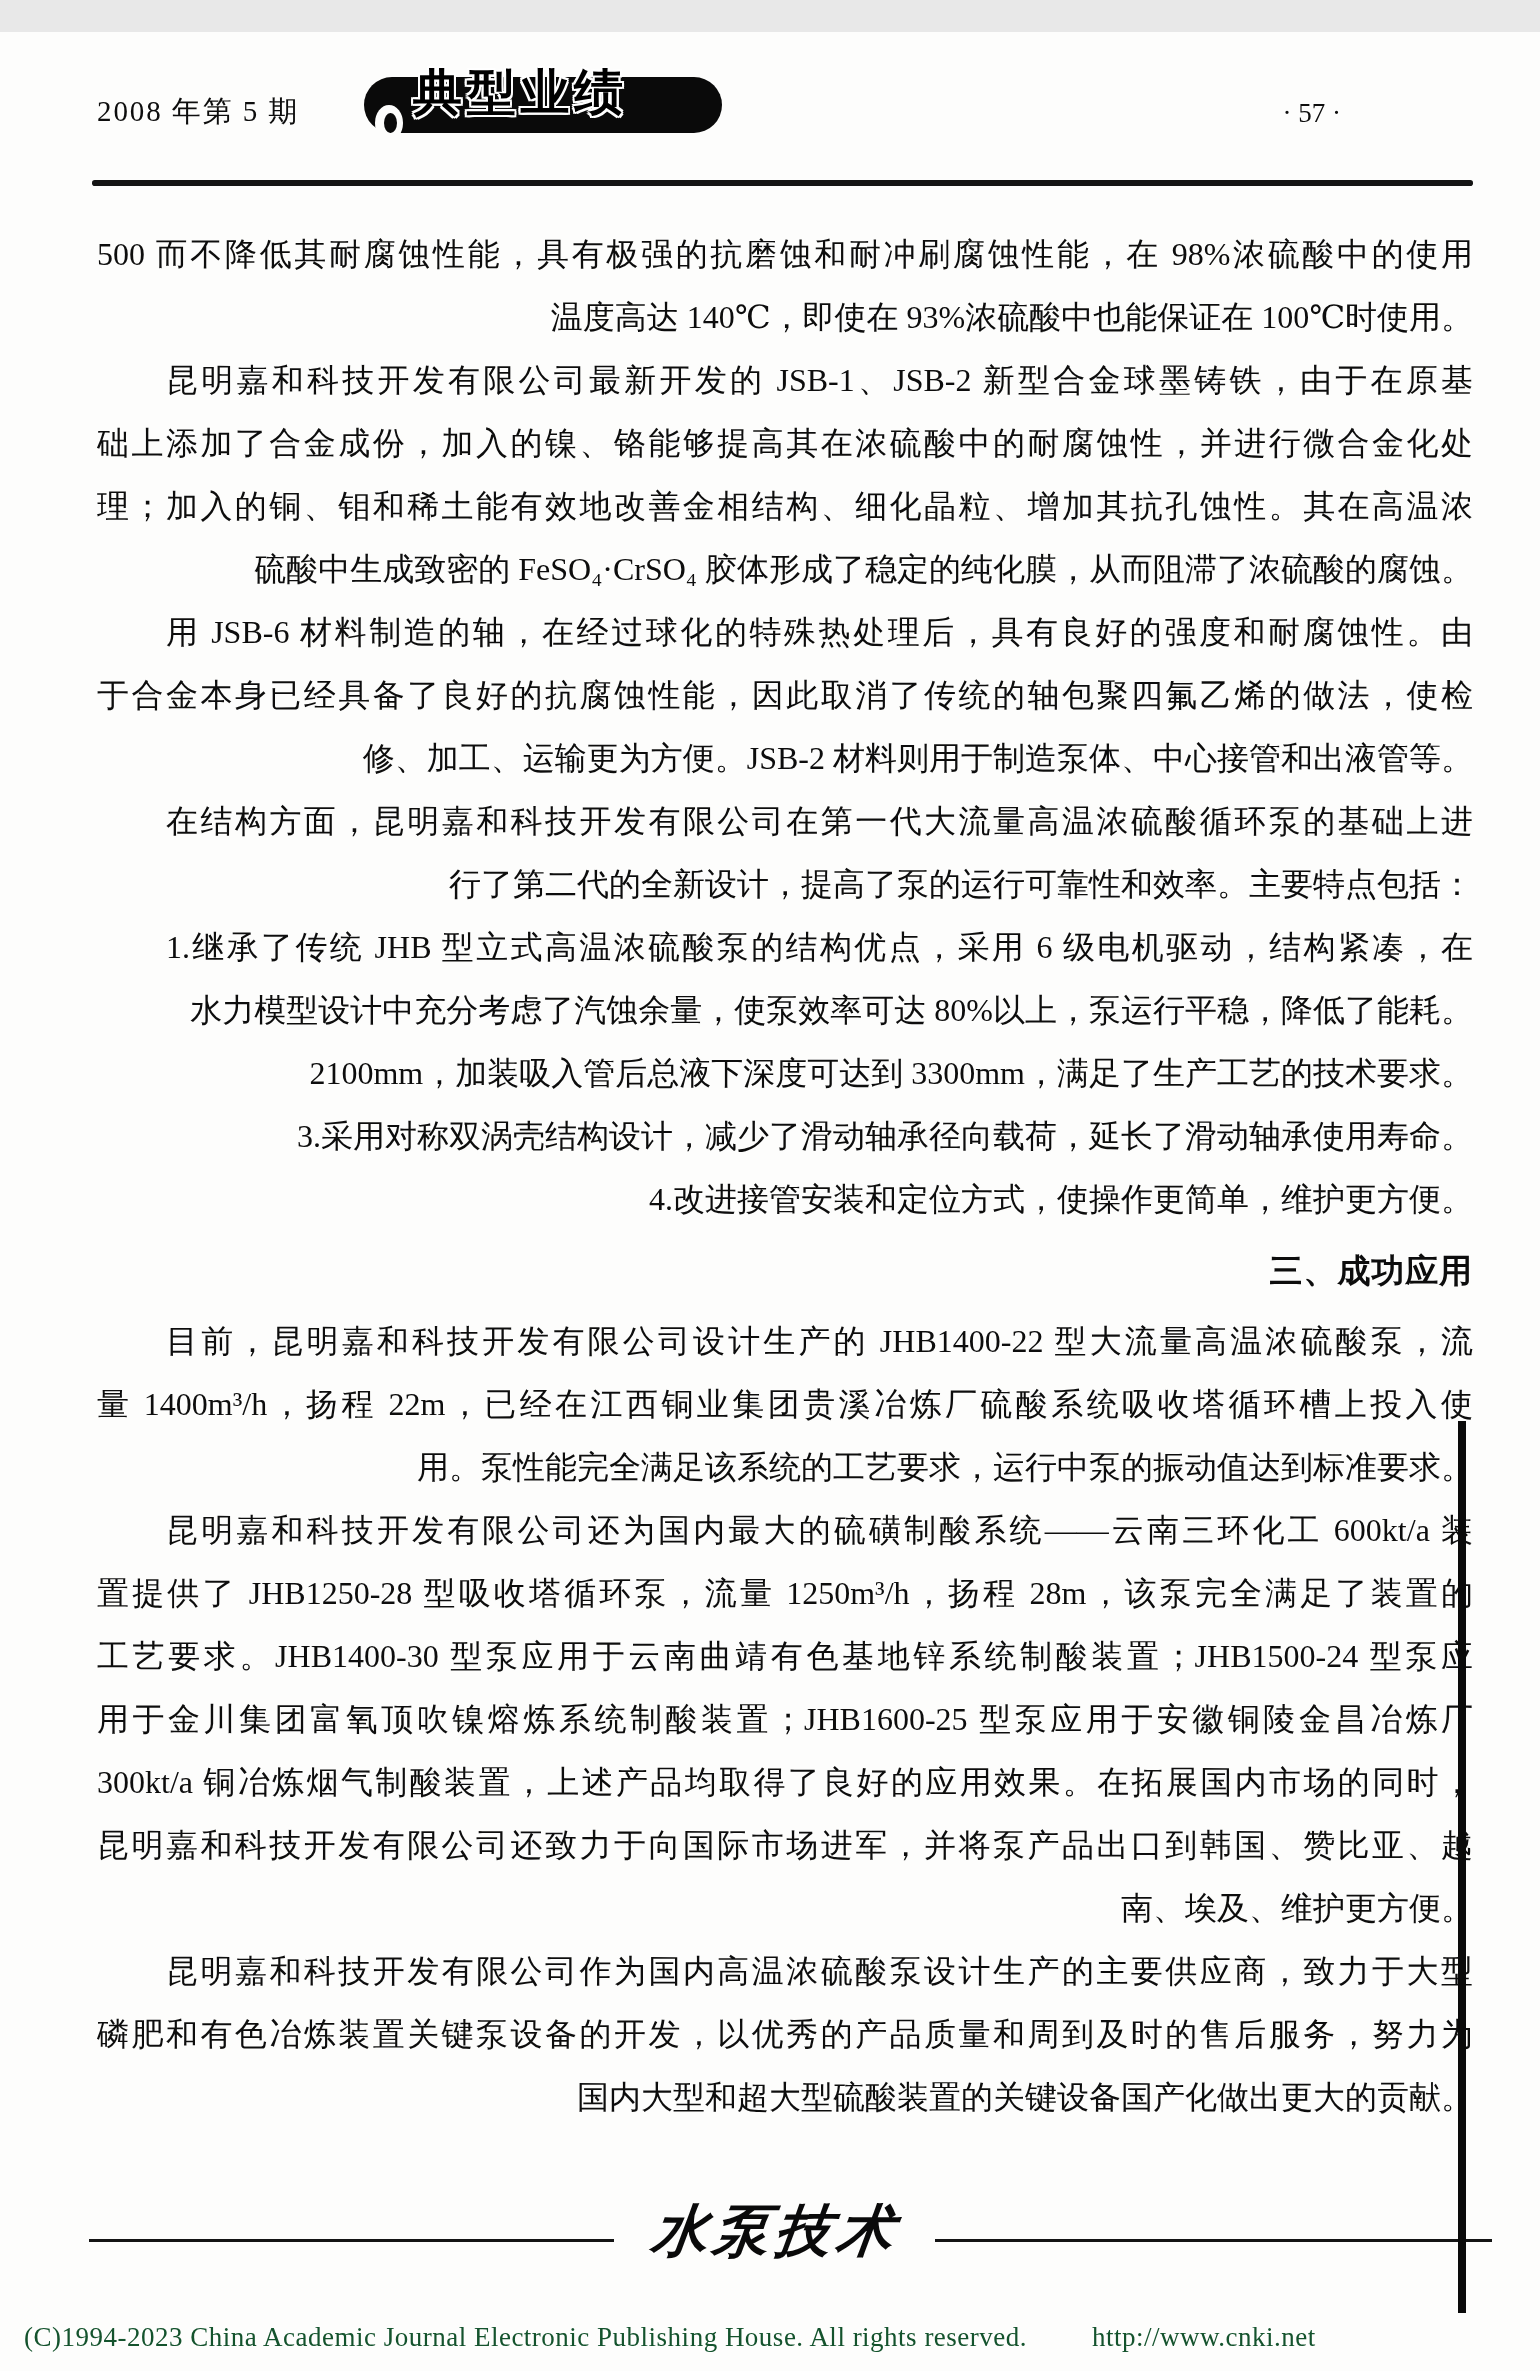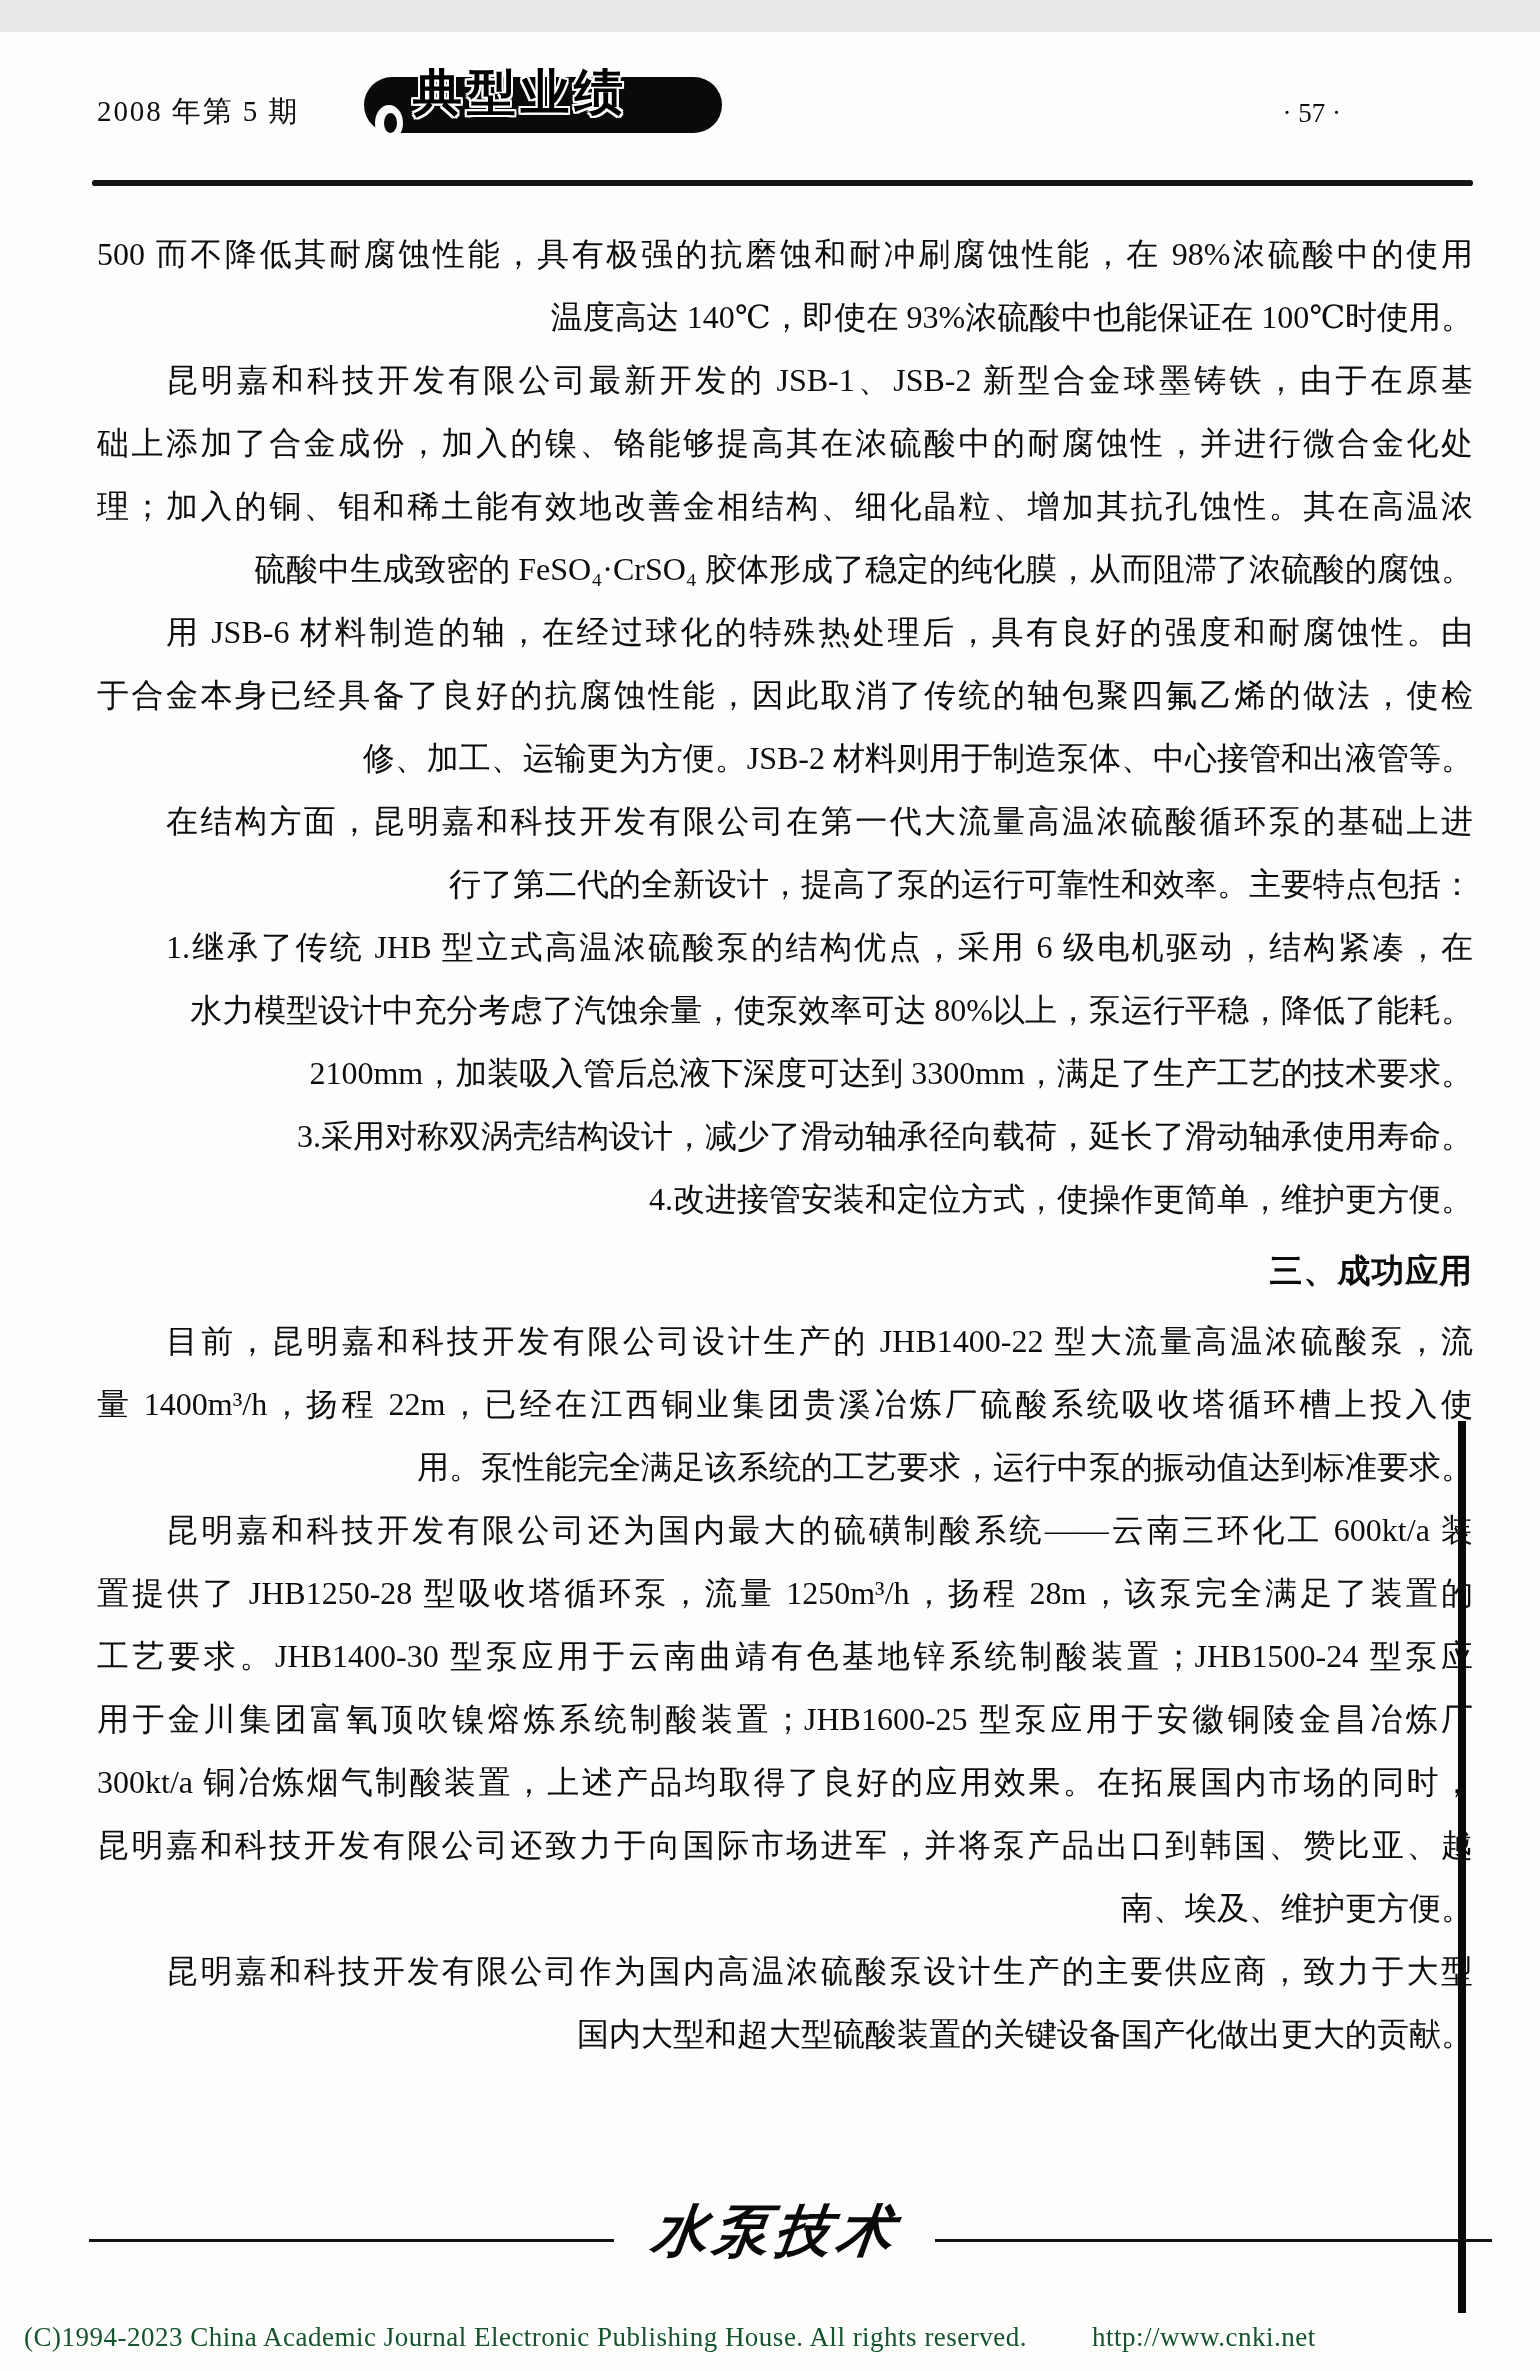--- a/index.html
+++ b/index.html
@@ -131,20 +131,21 @@
       <div class="line just">量 1400m³/h，扬程 22m，已经在江西铜业集团贵溪冶炼厂硫酸系统吸收塔循环槽上投入使</div>
       <div class="line">用。泵性能完全满足该系统的工艺要求，运行中泵的振动值达到标准要求。</div>
       <div class="line indent just">昆明嘉和科技开发有限公司还为国内最大的硫磺制酸系统——云南三环化工 600kt/a 装</div>
       <div class="line just">置提供了 JHB1250-28 型吸收塔循环泵，流量 1250m³/h，扬程 28m，该泵完全满足了装置的</div>
       <div class="line just">工艺要求。JHB1400-30 型泵应用于云南曲靖有色基地锌系统制酸装置；JHB1500-24 型泵应</div>
       <div class="line just">用于金川集团富氧顶吹镍熔炼系统制酸装置；JHB1600-25 型泵应用于安徽铜陵金昌冶炼厂</div>
       <div class="line just">300kt/a 铜冶炼烟气制酸装置，上述产品均取得了良好的应用效果。在拓展国内市场的同时，</div>
       <div class="line just">昆明嘉和科技开发有限公司还致力于向国际市场进军，并将泵产品出口到韩国、赞比亚、越</div>
       <div class="line">南、埃及、维护更方便。</div>
       <div class="line indent just">昆明嘉和科技开发有限公司作为国内高温浓硫酸泵设计生产的主要供应商，致力于大型</div>
+      <div class="line just">磷肥和有色冶炼装置关键泵设备的开发，以优秀的产品质量和周到及时的售后服务，努力为</div>
       <div class="line">国内大型和超大型硫酸装置的关键设备国产化做出更大的贡献。</div>
     </div>
 
   <div class="banner-line left"></div>
   <div class="journal-logo">水泵技术</div>
   <div class="banner-line right"></div>
 
   <div class="artifact-bar"></div>
 
   <div class="footer">

